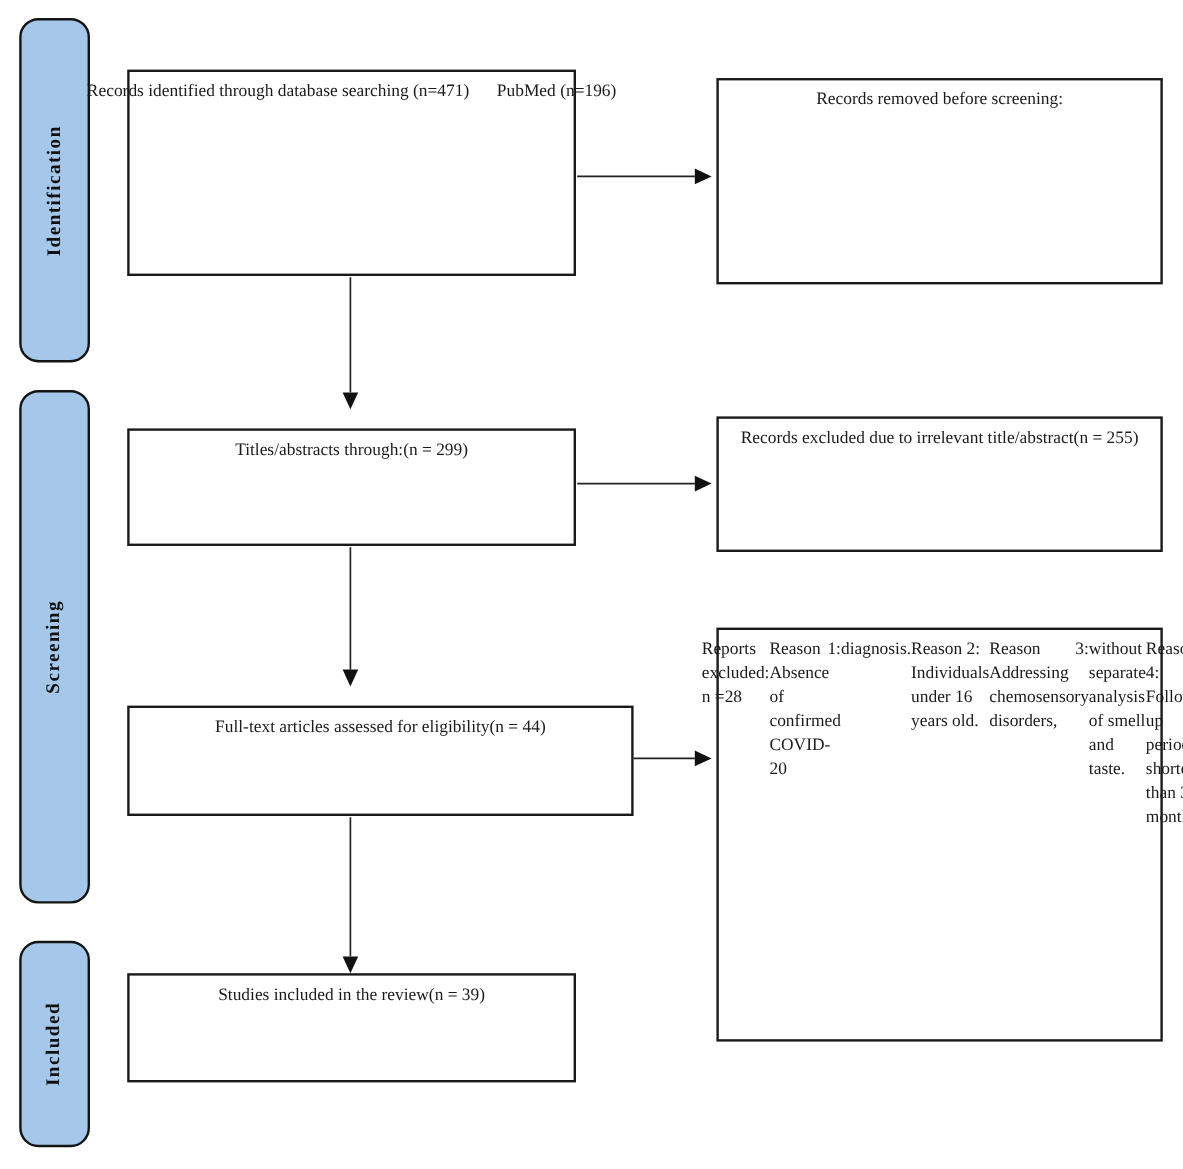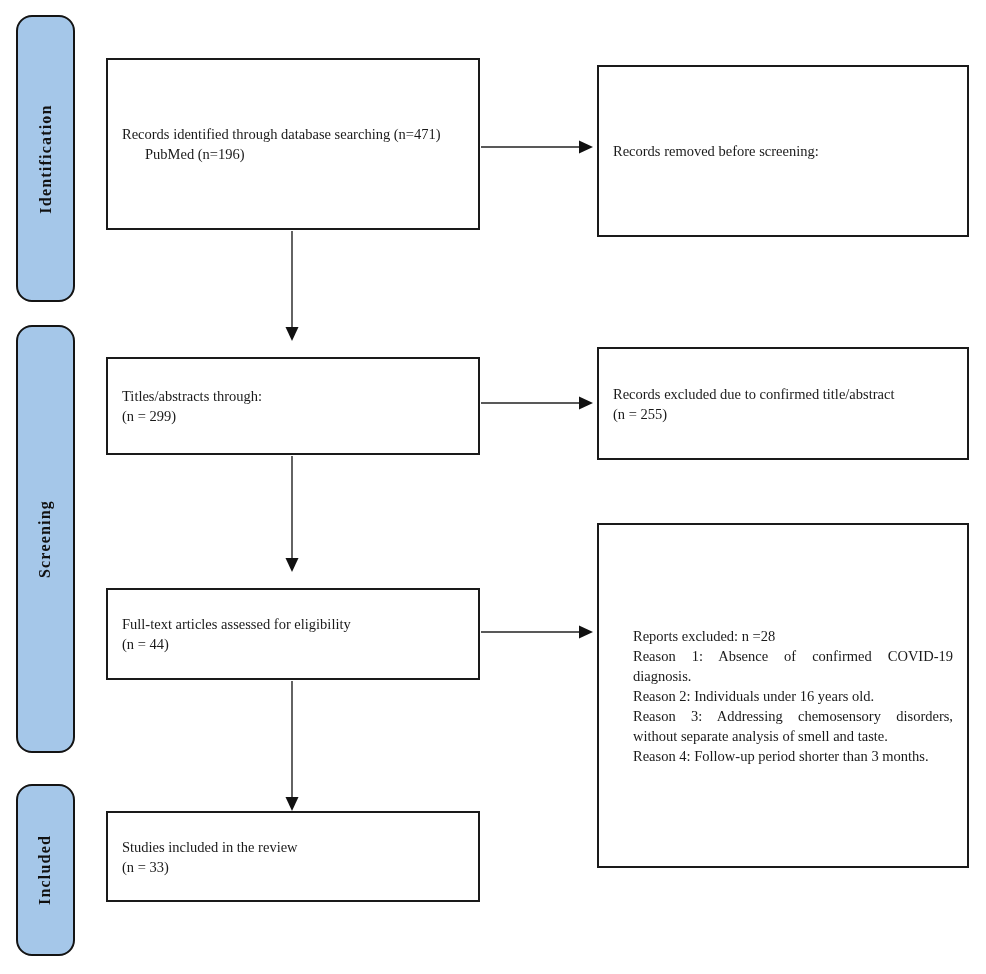--- a/index.html
+++ b/index.html
@@ -41,33 +41,33 @@
   }
   #bar-identification { left: 16px; top: 15px;  width: 59px; height: 287px; }
   #bar-screening      { left: 16px; top: 325px; width: 59px; height: 428px; }
   #bar-included       { left: 16px; top: 784px; width: 59px; height: 172px; }
   
   .flow-box {
     position: absolute;
     background: #ffffff;
     border: 2px solid #1a1a1a;
     display: flex;
-    flex-direction: column;
+    flex-direction: row;
     justify-content: center;
     font-size: 14.5px;
     line-height: 20px;
     padding: 6px 14px;
   }
   .flow-box .line { white-space: nowrap; }
   .flow-box .indent { padding-left: 23px; }
   #box-identified       { left: 106px; top: 58px;  width: 374px; height: 172px; }
   #box-removed          { left: 597px; top: 65px;  width: 372px; height: 172px; gap: 20px; }
   #box-screened         { left: 106px; top: 357px; width: 374px; height: 98px; }
   #box-excluded-title   { left: 597px; top: 347px; width: 372px; height: 113px; }
-  #box-fulltext         { left: 106px; top: 588px; width: 374px; height: 92px; }
+  #box-fulltext         { left: 106px; top: 588px; width: 422px; height: 92px; }
   #box-reports-excluded { left: 597px; top: 523px; width: 372px; height: 345px;
                           padding-left: 34px; padding-right: 14px; }
   #box-studies-included { left: 106px; top: 811px; width: 374px; height: 91px; }
   
   #box-reports-excluded .line { white-space: normal; }
   #box-reports-excluded .stretch {
     text-align: justify;
     text-align-last: justify;
   }
 </style>
@@ -127,37 +127,37 @@
   <div class="flow-box" id="box-removed">
     <div class="line">Records removed before screening:</div>
   </div>
 
   <div class="flow-box" id="box-screened">
     <div class="line">Titles/abstracts through:</div>
     <div class="line">(n = 299)</div>
   </div>
 
   <div class="flow-box" id="box-excluded-title">
-    <div class="line">Records excluded due to confirmed title/abstract</div>
+    <div class="line">Records excluded due to irrelevant title/abstract</div>
     <div class="line">(n = 255)</div>
   </div>
 
   <div class="flow-box" id="box-fulltext">
     <div class="line">Full-text articles assessed for eligibility</div>
     <div class="line">(n = 44)</div>
   </div>
 
   <div class="flow-box" id="box-reports-excluded">
     <div class="line">Reports excluded: n =28</div>
-    <div class="line stretch">Reason 1: Absence of confirmed COVID-19</div>
+    <div class="line stretch">Reason 1: Absence of confirmed COVID-20</div>
     <div class="line">diagnosis.</div>
     <div class="line">Reason 2: Individuals under 16 years old.</div>
     <div class="line stretch">Reason 3: Addressing chemosensory disorders,</div>
     <div class="line">without separate analysis of smell and taste.</div>
     <div class="line">Reason 4: Follow-up period shorter than 3 months.</div>
   </div>
 
   <div class="flow-box" id="box-studies-included">
     <div class="line">Studies included in the review</div>
-    <div class="line">(n = 33)</div>
+    <div class="line">(n = 39)</div>
   </div>
 
 </div>
 
 </body></html>

